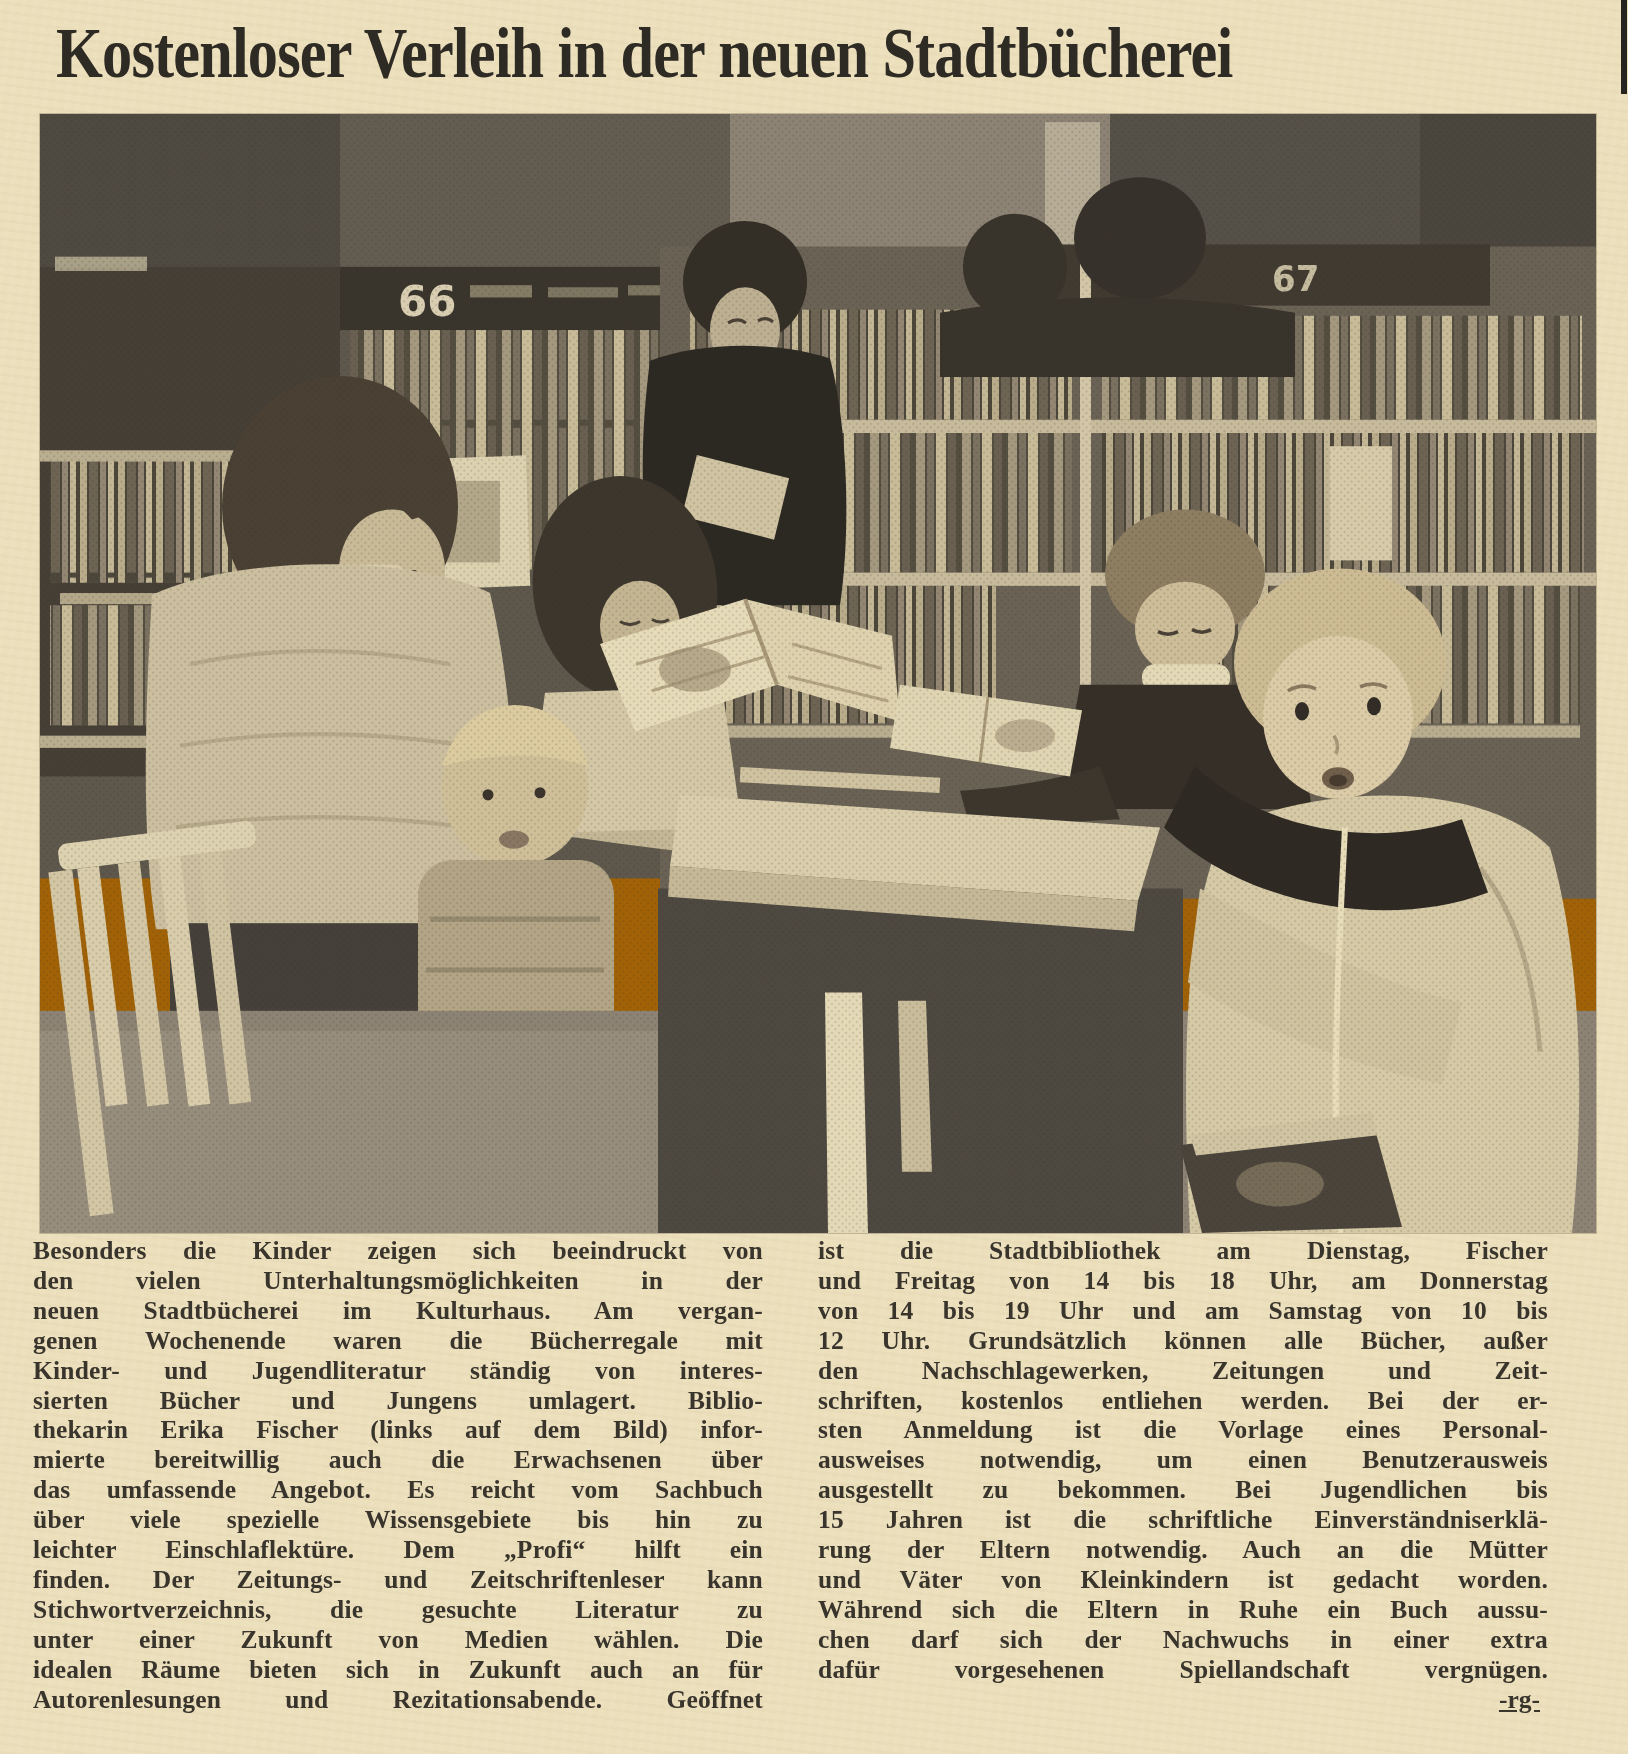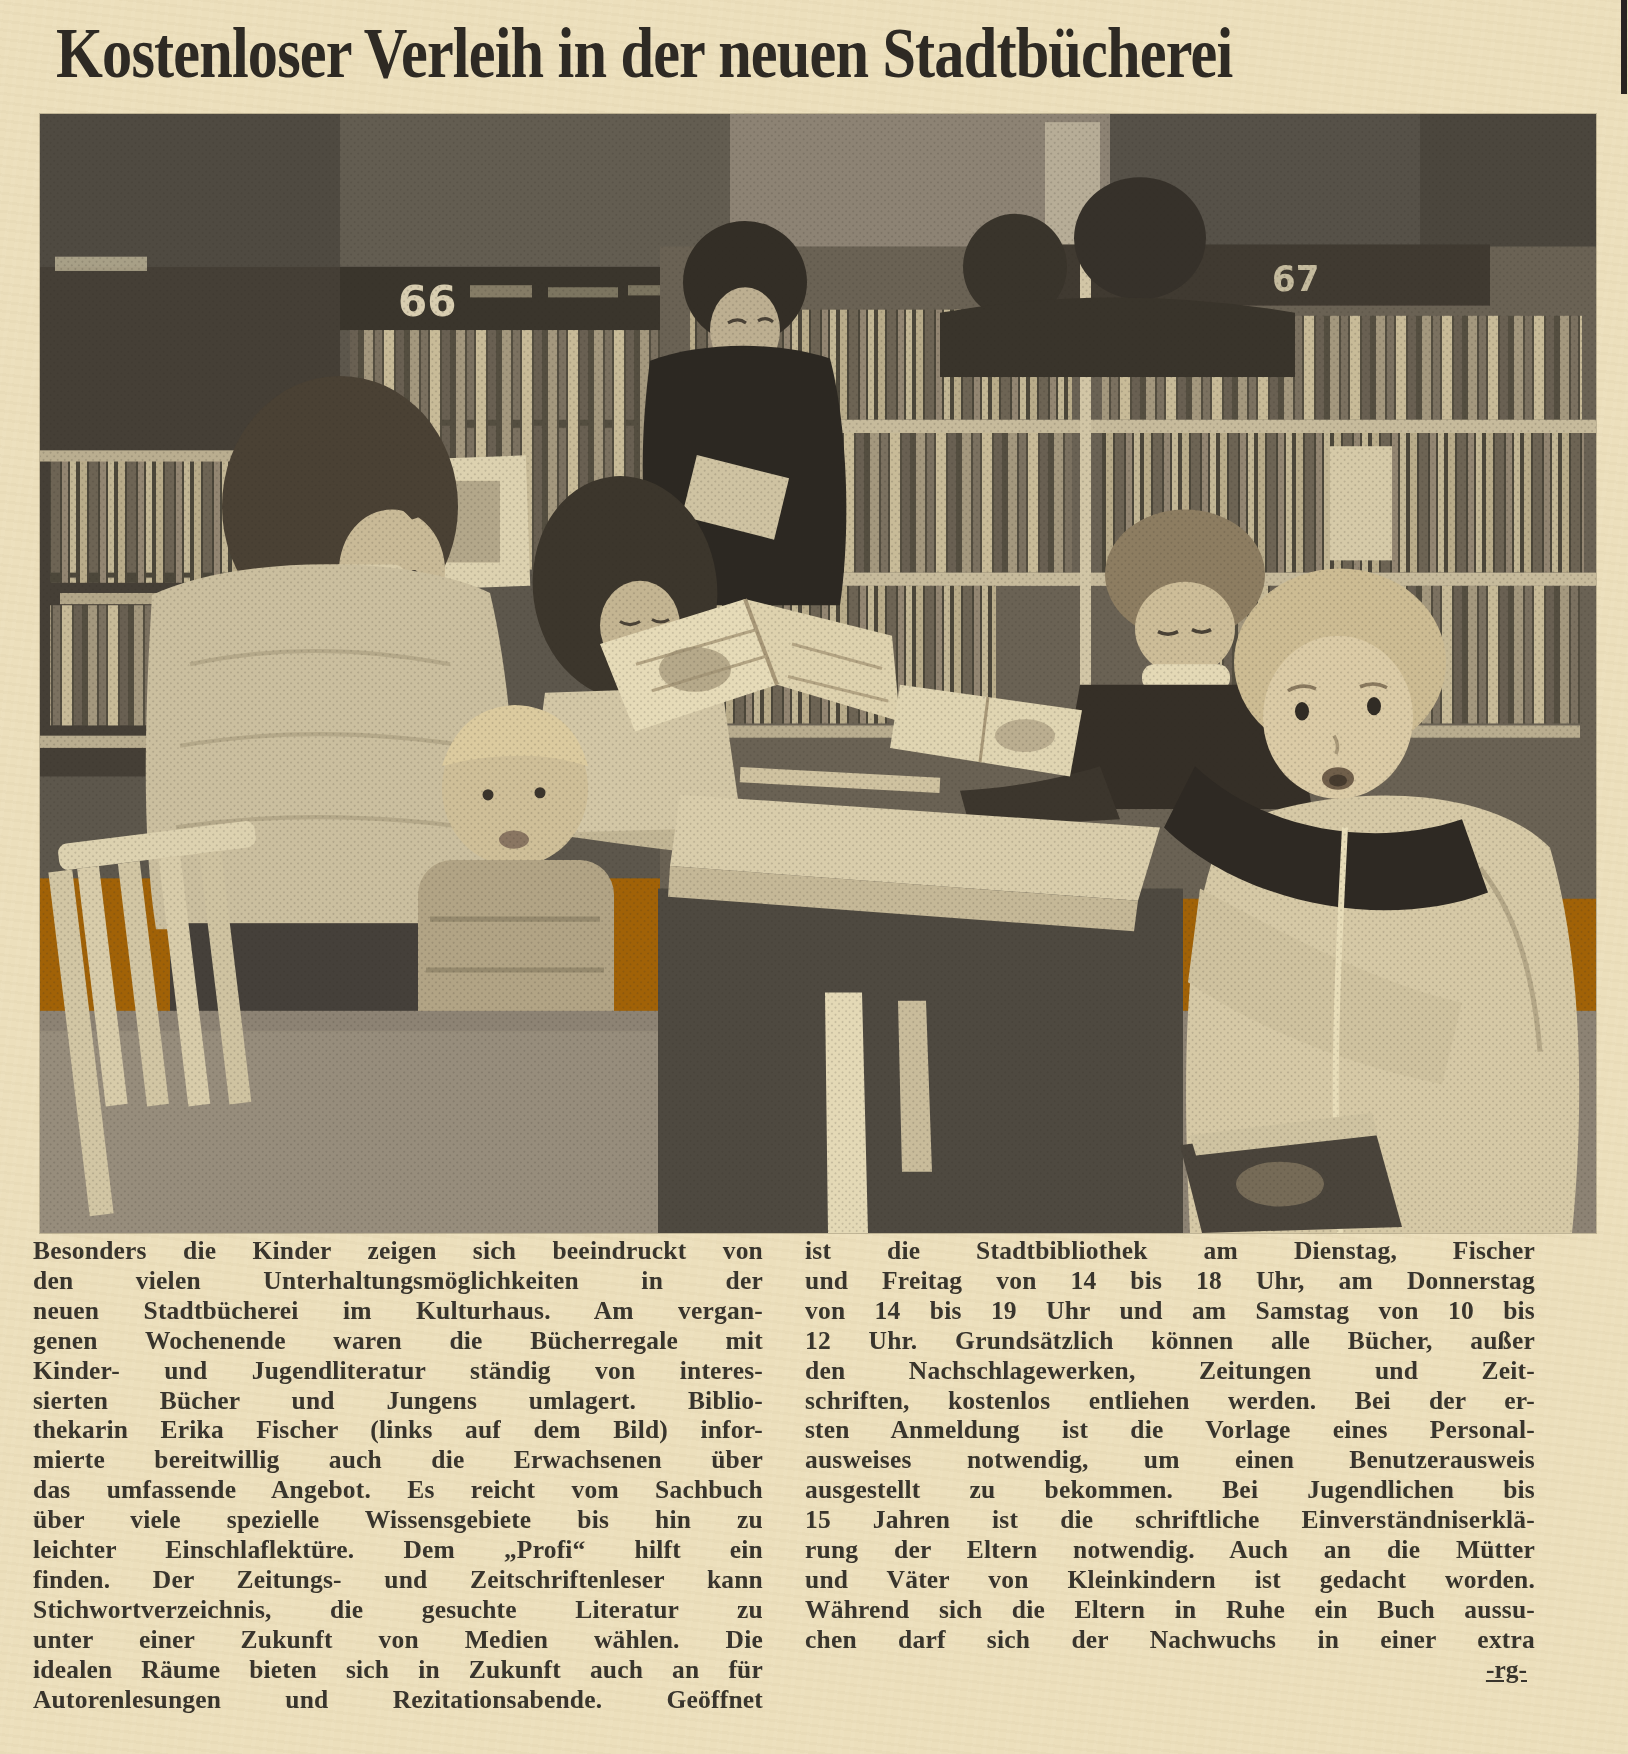--- a/index.html
+++ b/index.html
@@ -20,21 +20,21 @@
     white-space:nowrap;letter-spacing:-1px;
     transform:scaleX(0.85);transform-origin:left top;
   }
   .photo-frame{
     position:absolute;left:40px;top:114px;width:1556px;height:1119px;margin:0;
     background:#a16207;box-shadow:0 0 0 1px rgba(60,50,30,0.25);
   }
   .photo-frame svg{display:block;width:100%;height:100%;}
   .body-columns{
     position:absolute;left:33px;top:1236px;width:1515px;
-    display:flex;gap:42px;color:#39352d;
+    display:flex;gap:55px;color:#39352d;
   }
   .col{width:730px;}
   .line{
     font-size:25.5px;line-height:29.9px;font-weight:700;
     text-align:justify;text-align-last:justify;
     letter-spacing:0.2px;word-spacing:1px;
   }
   .byline{
     font-size:25.5px;line-height:29.9px;font-weight:700;
     text-align:right;padding-right:8px;color:#39352d;text-decoration:underline;
@@ -265,16 +265,17 @@
         <div class="line">den Nachschlagewerken, Zeitungen und Zeit-</div>
         <div class="line">schriften, kostenlos entliehen werden. Bei der er-</div>
         <div class="line">sten Anmeldung ist die Vorlage eines Personal-</div>
         <div class="line">ausweises notwendig, um einen Benutzerausweis</div>
         <div class="line">ausgestellt zu bekommen. Bei Jugendlichen bis</div>
         <div class="line">15 Jahren ist die schriftliche Einverständniserklä-</div>
         <div class="line">rung der Eltern notwendig. Auch an die Mütter</div>
         <div class="line">und Väter von Kleinkindern ist gedacht worden.</div>
         <div class="line">Während sich die Eltern in Ruhe ein Buch aussu-</div>
         <div class="line">chen darf sich der Nachwuchs in einer extra</div>
+        <div class="line">dafür vorgesehenen Spiellandschaft vergnügen.</div>
       </div>
     <div class="byline">-rg-</div>
   </div>
 </div>
 
 </body></html>

